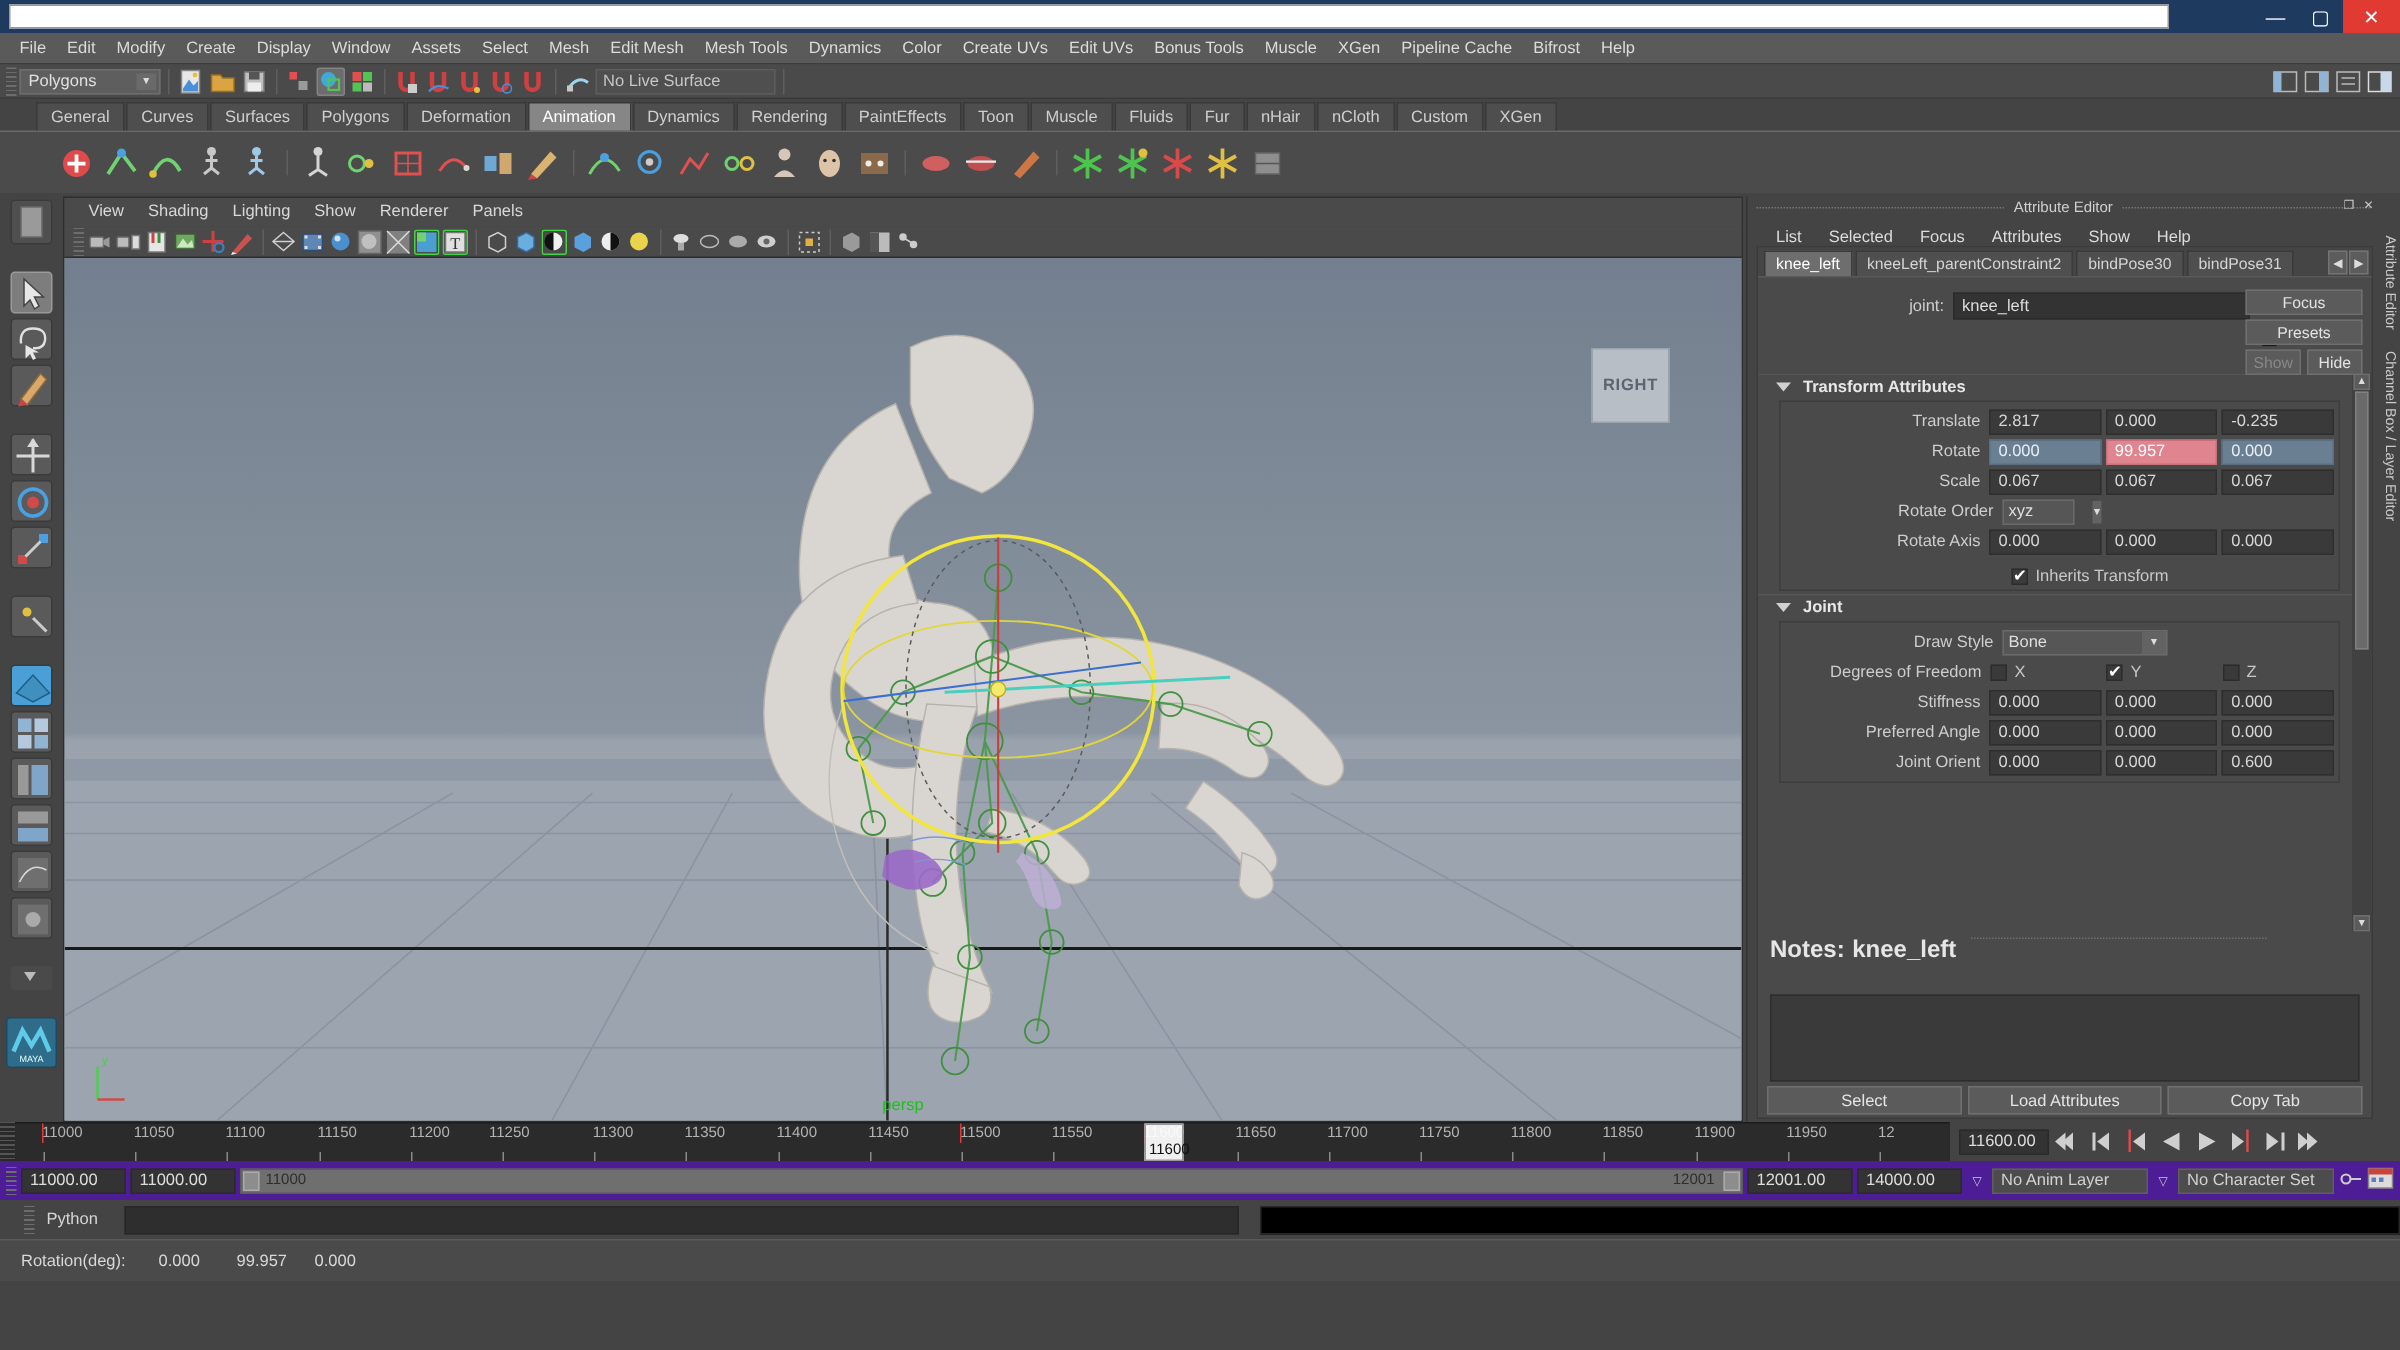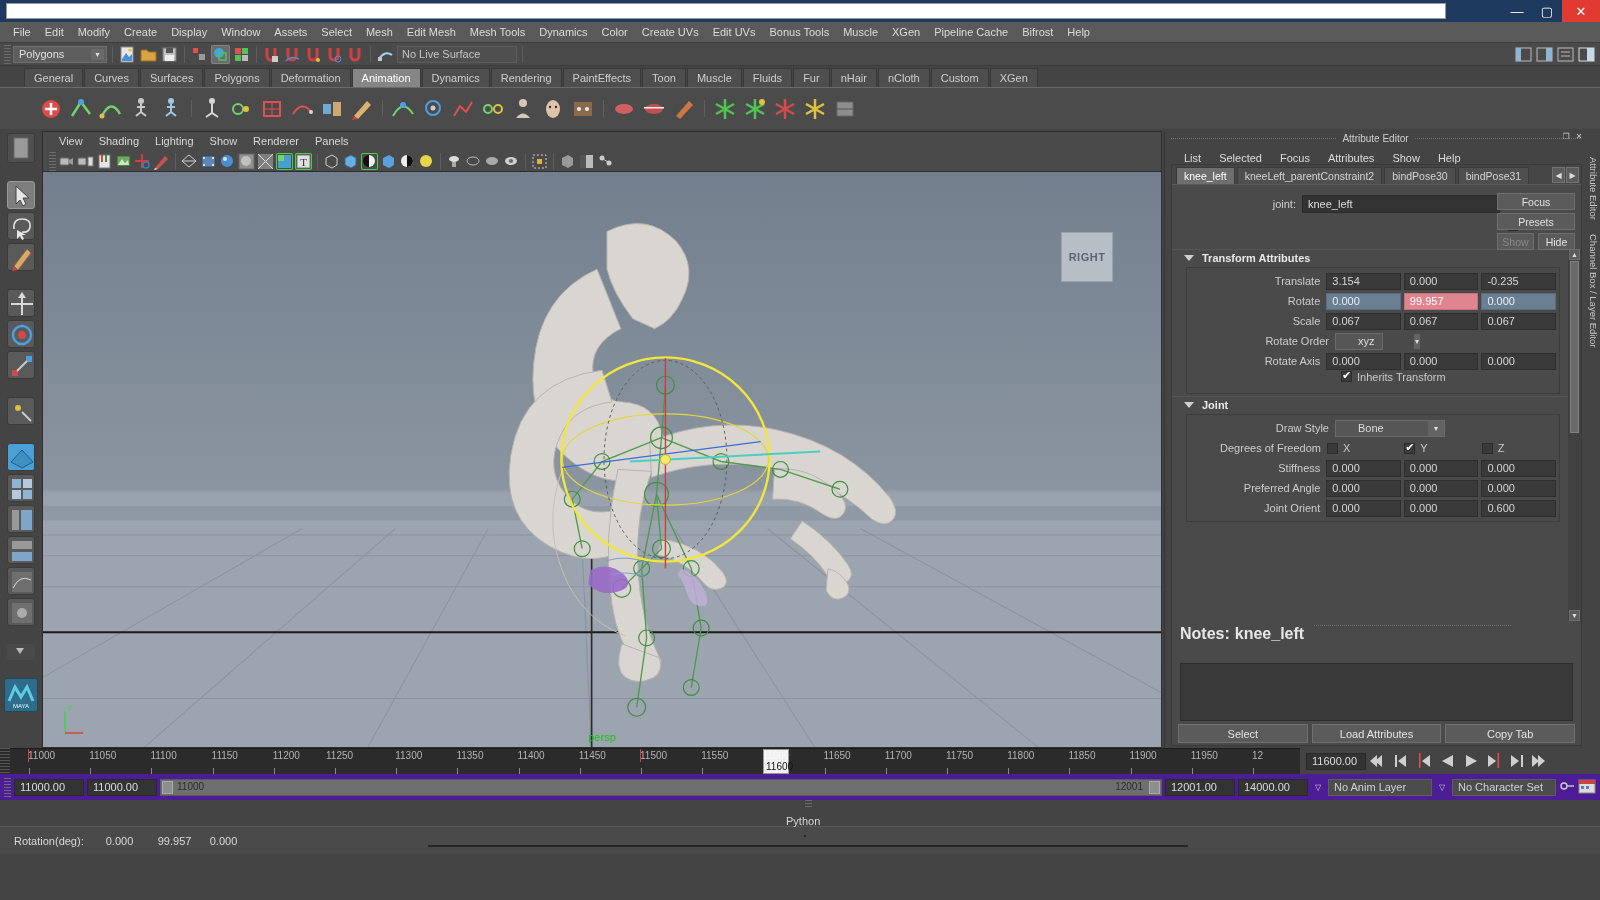--- a/index.html
+++ b/index.html
@@ -119,27 +119,27 @@
   .tri{ width:0;height:0;border-left:5px solid transparent;border-right:5px solid transparent;
         border-top:6px solid #d0d0d0; margin-right:8px; }
   .secbody{ border:1px solid #3d3d3d; margin:1px 8px 2px 14px; padding:3px 0; }
   .arow{ display:flex; align-items:center; height:20px; }
   .alabel{ width:148px; text-align:right; padding-right:6px; font-size:11px; color:#cdcdcd; }
   .afield{ width:79px; height:17px; background:#3a3a3a; border:1px solid #2e2e2e; color:#d6d6d6;
            font-size:11px; padding-left:5px; line-height:15px; margin-right:3px; }
   .afield.keyed{ background:#6b7f93; border-color:#5b6d80; color:#e8eef4; }
   .afield.current{ background:#e08490; border-color:#c5707b; color:#fff; }
   .combo{ height:17px; background:#565656; border:1px solid #6a6a6a; color:#dedede; font-size:11px;
-          display:inline-flex; align-items:center; padding-left:22px; position:relative;gap:36px; }
+          display:inline-flex; align-items:center; padding-left:3px; position:relative;gap:36px; }
   .combo .cv{ flex:1; }
   .combo .ca{ width:16px; height:15px; background:#636363; display:flex; align-items:center;
               justify-content:center; font-size:7px; color:#ddd; margin-left:3px;}
   .combo.rotorder{ width:48px; }
   .combo.drawstyle{ width:110px; }
-  .chkrow{ display:flex; align-items:flex-start; height:19px; padding-left:154px; }
+  .chkrow{ display:flex; align-items:flex-end; height:19px; padding-left:154px; }
   .chk{ width:11px; height:11px; background:#3a3a3a; border:1px solid #2c2c2c; position:relative;
         margin-right:5px; flex:0 0 11px;}
   .chk.on:after{ content:"✔"; position:absolute; left:0px; top:-3px; font-size:11px; color:#fff; }
   .dofitem{ display:flex; align-items:center; width:82px; }
   .notes{ margin-top:2px; }
   .noteshead{ display:flex; padding:2px 0 20px 8px; font-size:16px;
               font-weight:bold; color:#e6e6e6; }
   .notesdots{ flex:1; border-top:1px dotted #6f6f6f; margin:0 70px 0 10px; height:1px; }
   .notesbox{ height:58px; background:#3a3a3a; border:1px solid #2d2d2d; margin:0 8px; }
   #ae-bottom{ height:24px; display:flex; gap:4px; padding:3px 6px 0 6px; }
@@ -173,21 +173,21 @@
   #rangebar{ flex:1; height:17px; background:#6f6f6f; border:1px solid #5a5a5a; position:relative; }
   #rangebar .handle{ position:absolute; top:1px; width:11px; height:13px; background:#8d8d8d;
                      border:1px solid #aaa; }
   #rangebar .rl{ position:absolute; top:1px; font-size:10px; color:#2d2d2d; }
   .dropsmall{ width:14px; height:16px; display:flex; align-items:center; justify-content:center;
               font-size:8px; color:#ccc; }
   .layerbox{ width:104px; height:17px; background:#4c4c4c; border:1px solid #5e5e5e; color:#d2d2d2;
              font-size:11px; padding-left:5px; line-height:15px; }
 
   
-  #cmdrow{ height:26px; background:#444; display:flex; align-items:center; padding-left:16px; gap:8px;flex-direction:column; }
+  #cmdrow{ height:26px; background:#444; display:flex; align-items:center; padding-left:16px; gap:8px; }
   #cmdlabel{ font-size:11px; color:#d6d6d6; width:44px; }
   #cmdinput{ flex:1; height:19px; background:#2e2e2e; border:1px solid #272727; margin-right:6px; }
   #cmdout{ width:760px; height:19px; background:#000; border:1px solid #272727; }
   #hud{ height:28px; background:#4a4a4a; border-top:1px solid #5a5a5a; display:flex;
         align-items:center; padding-left:14px; gap:0; }
   #hud .hl{ font-size:11px; color:#d8d8d8; margin-right:22px; }
   #hud .hv{ font-size:11px; color:#d8d8d8; width:52px; }
 </style>
 </head>
 <body>
@@ -859,21 +859,21 @@
         <div id="ae-content">
 
           <div class="section">
             <div class="sechead">
               <span class="tri"></span>
               <span>Transform Attributes</span>
             </div>
             <div class="secbody">
               <div class="arow">
                 <div class="alabel">Translate</div>
-                <div class="afield">3.154</div>
+                <div class="afield">2.817</div>
                 <div class="afield">0.000</div>
                 <div class="afield">-0.235</div>
               </div>
               <div class="arow">
                 <div class="alabel">Rotate</div>
                 <div class="afield keyed">0.000</div>
                 <div class="afield current">99.957</div>
                 <div class="afield keyed">0.000</div>
               </div>
               <div class="arow">

